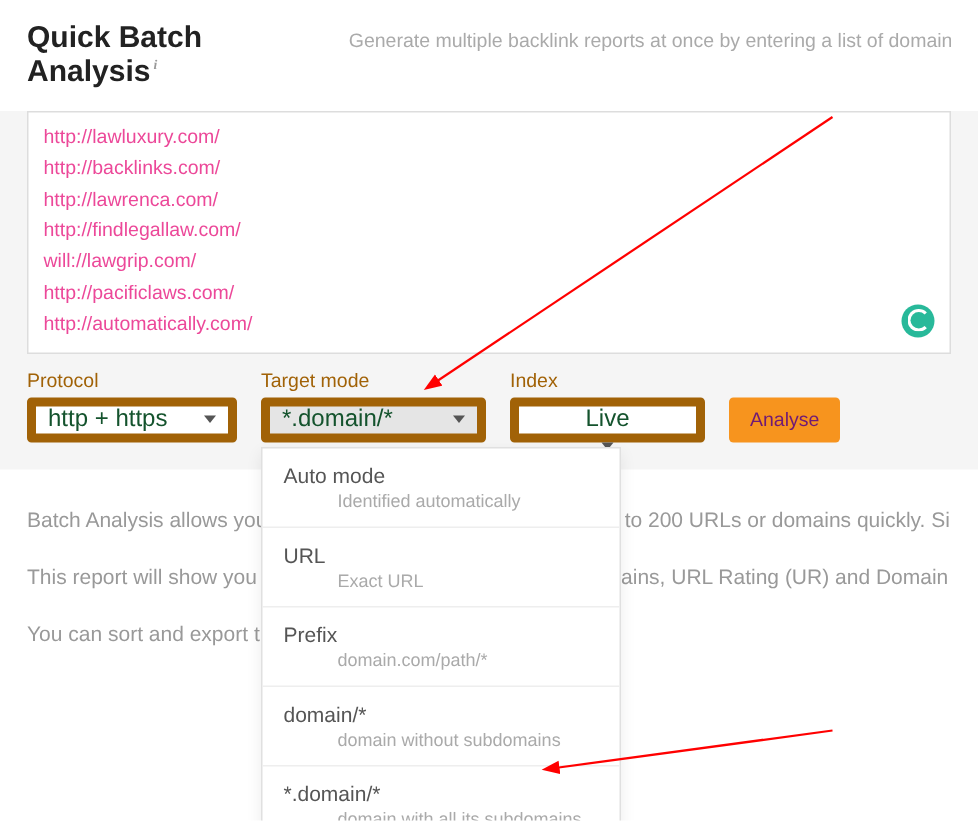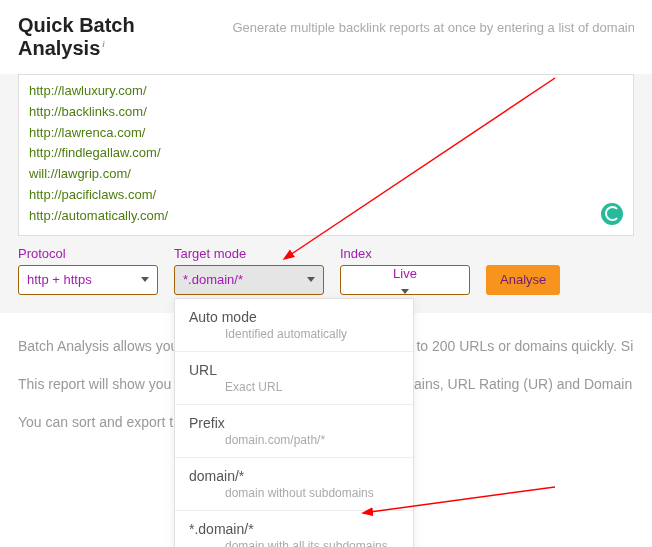--- a/index.html
+++ b/index.html
@@ -39,21 +39,21 @@
   .panel {
     background: #f5f5f5;
     margin: 0;
     padding: 0 18px 18px 18px;
   }
   .urlbox {
     background: #fff;
     border: 1px solid #ddd;
     padding: 6px 10px 8px 10px;
     font-size: 13px;
-    color: #4d7c0f;
+    color: #ec4899;
     line-height: 1.6;
     position: relative;
     min-height: 150px;
   }
   .urlbox .line { white-space: nowrap; }
   .grammarly {
     position: absolute;
     right: 10px;
     bottom: 10px;
     width: 22px;
@@ -74,29 +74,29 @@
     display: block;
   }
   .controls {
     display: flex;
     gap: 16px;
     margin-top: 10px;
     align-items: flex-end;
     position: relative;
   }
   .ctrl-col { display: flex; flex-direction: column; gap: 4px; }
-  .ctrl-label { font-size: 13px; color: #a21caf; }
+  .ctrl-label { font-size: 13px; color: #a16207; }
   .select {
     background: #fff;
-    border: 1px solid #a16207;
+    border: 6px solid #a16207;
     border-radius: 3px;
     height: 30px;
     padding: 0 8px;
-    font-size: 13px;
-    color: #a21caf;
+    font-size: 16px;
+    color: #14532d;
     display: flex;
     align-items: center;
     justify-content: space-between;
     gap: 6px;
     cursor: pointer;
   }
   .select.active {
     background: #e5e5e5;
   }
   .caret {

